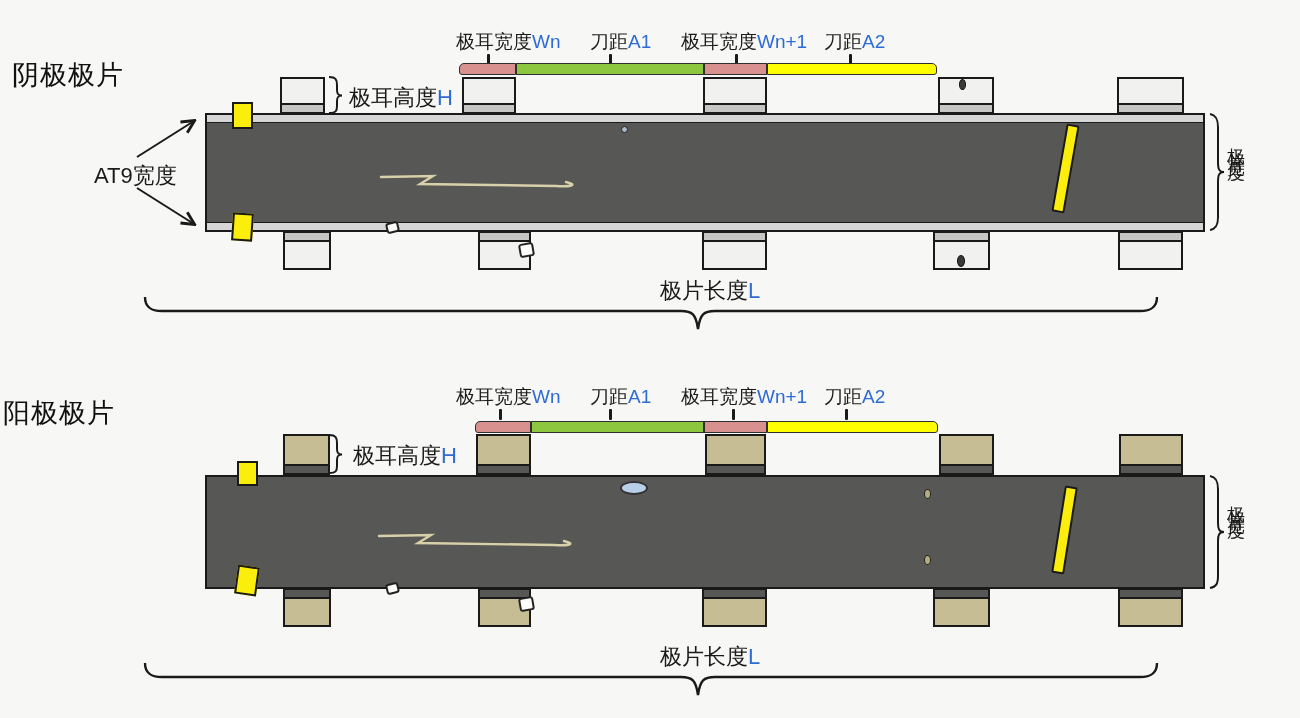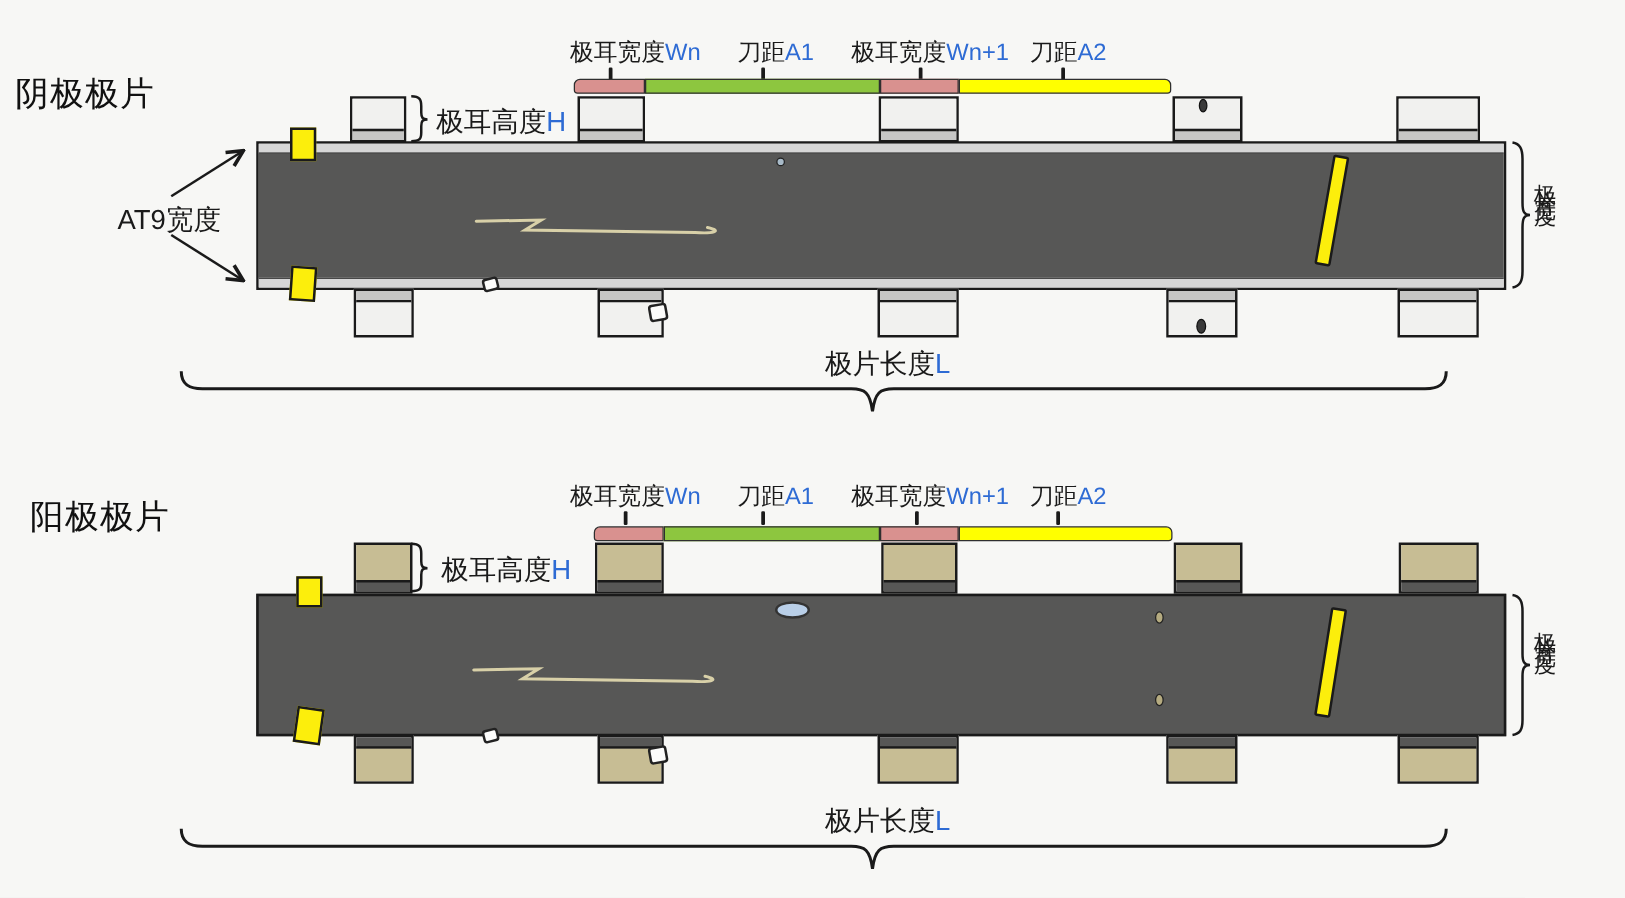--- a/index.html
+++ b/index.html
@@ -131,21 +131,21 @@
       <div class="body"></div>
     </div>
   <div class="defect blob" style="left:386px;top:222px;width:13px;height:11px;transform:rotate(-14deg);"></div>
   <div class="defect blob" style="left:519px;top:243px;width:15px;height:14px;transform:rotate(-10deg);"></div>
   <div class="defect darkdot" style="left:957px;top:255px;width:8px;height:12px;"></div>
 
   <div class="vlabel" style="left:1224px;top:133px;height:104px;">极片宽度</div>
 
   <div class="small-label" style="left:660px;top:276px;"><span>极片长度</span><span class="blue">L</span></div>
 
-  <div class="title" style="left:24px;top:395px;text-align:right;">阳极极片</div>
+  <div class="title" style="left:3px;top:395px;text-align:right;">阳极极片</div>
 
   <div class="dim-label" style="left:456px;top:384px;"><span>极耳宽度</span><span class="blue">Wn</span></div>
   <div class="dim-label" style="left:590px;top:384px;"><span>刀距</span><span class="blue">A1</span></div>
   <div class="dim-label" style="left:681px;top:384px;"><span>极耳宽度</span><span class="blue">Wn+1</span></div>
   <div class="dim-label" style="left:824px;top:384px;"><span>刀距</span><span class="blue">A2</span></div>
 
   <div class="tick" style="left:499px;top:409px;"></div>
   <div class="tick" style="left:609px;top:409px;"></div>
   <div class="tick" style="left:732px;top:409px;"></div>
   <div class="tick" style="left:845px;top:409px;"></div>

